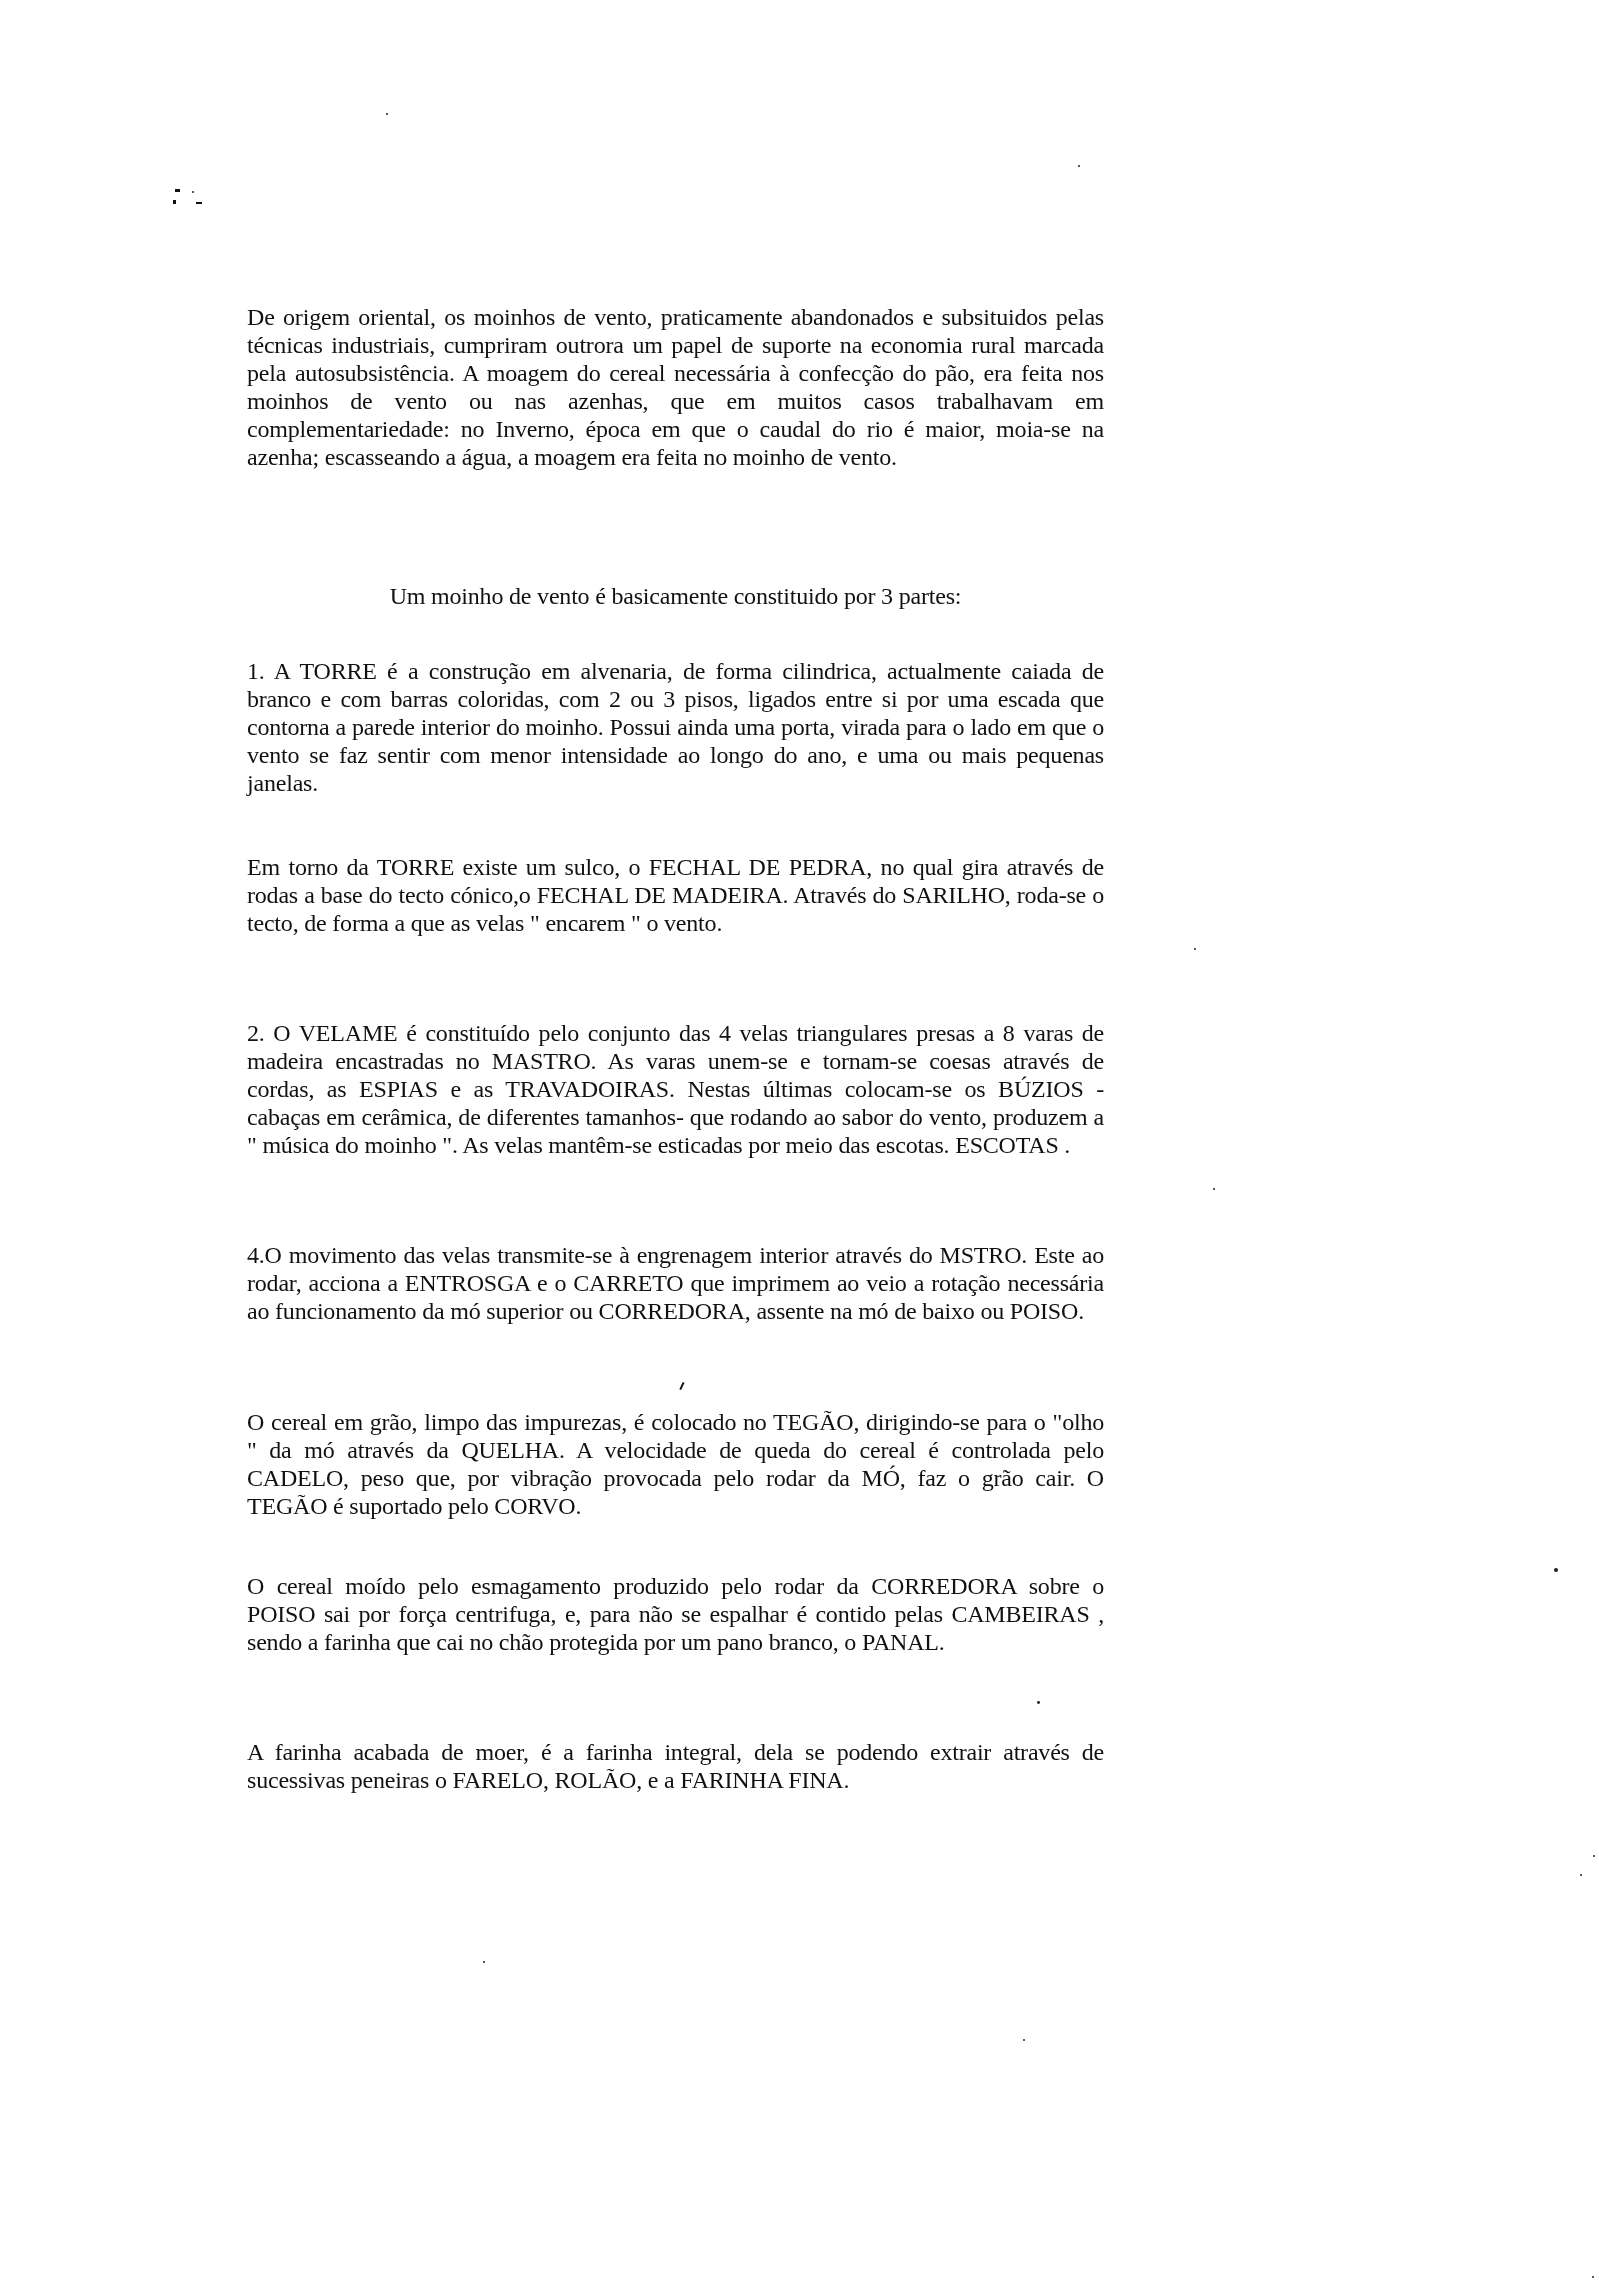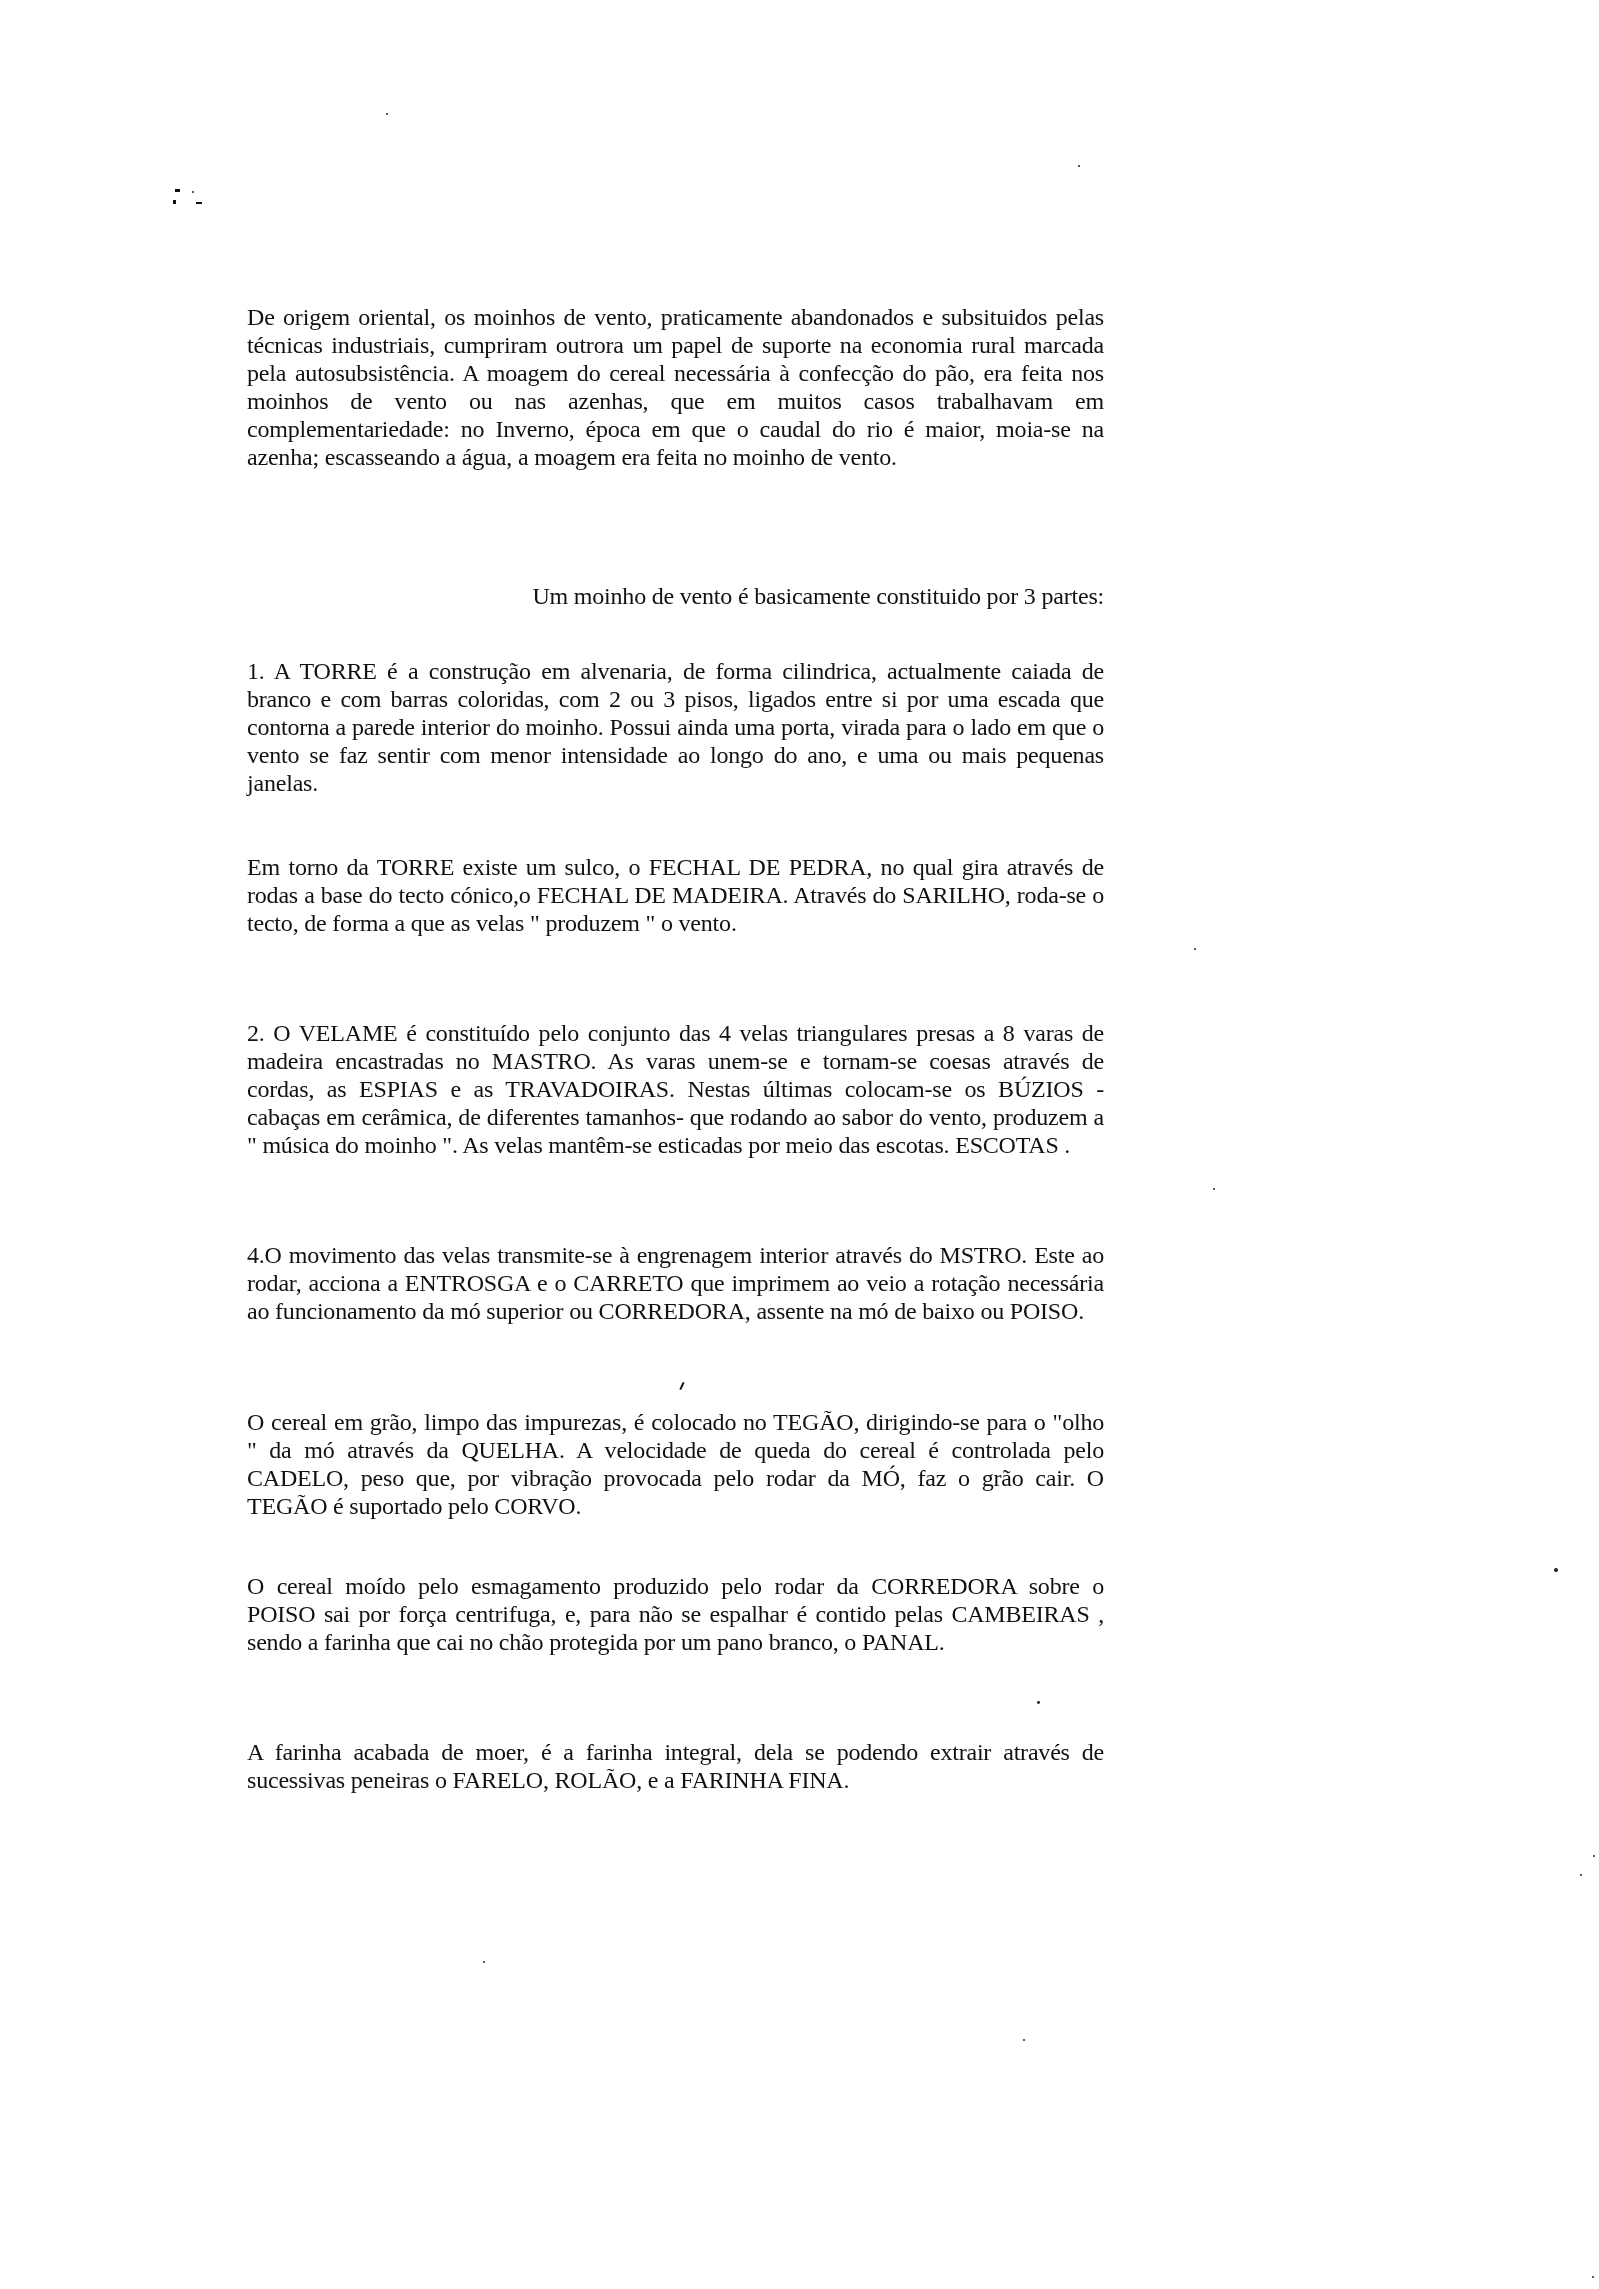--- a/index.html
+++ b/index.html
@@ -26,21 +26,21 @@
       position: absolute;
       left: 247px;
       width: 857px;
       font-size: 24px;
       line-height: 28px;
       text-align: justify;
       letter-spacing: -0.2px;
       word-spacing: 0px;
       margin: 0;
     }
-    .para.ragged { text-align: right; }
+    .para.ragged { text-align: center; }
     .speck {
       position: absolute;
       background: #222;
       border-radius: 50%;
     }
     .mark {
       position: absolute;
       background: #111;
     }
   </style>
@@ -65,21 +65,21 @@
   <span class="speck" style="left:1023px;top:2027px;width:2px;height:2px;"></span>
   <span class="speck" style="left:1592px;top:2264px;width:2px;height:2px;"></span>
   <span class="mark" style="left:681px;top:1370px;width:2px;height:7.8px;transform:rotate(25deg);"></span>
 
   <p class="para" style="top:291px;">De origem oriental, os moinhos de vento, praticamente abandonados e subsituidos pelas técnicas industriais, cumpriram outrora um papel de suporte na economia rural marcada pela autosubsistência. A moagem do cereal necessária à confecção do pão, era feita nos moinhos de vento ou nas azenhas, que em muitos casos trabalhavam em complementariedade: no Inverno, época em que o caudal do rio é maior, moia-se na azenha; escasseando a água, a moagem era feita no moinho de vento.</p>
 
   <p class="para ragged" style="top:570px;">Um moinho de vento é basicamente constituido por 3 partes:</p>
 
   <p class="para" style="top:645px;">1.   A   TORRE é a construção em alvenaria, de forma cilindrica, actualmente caiada de branco e com barras coloridas, com 2 ou 3 pisos, ligados entre si por uma escada que contorna a parede interior do moinho. Possui ainda uma porta, virada para o lado em que o vento se faz sentir com menor intensidade ao longo do ano,  e uma ou mais pequenas janelas.</p>
 
-  <p class="para" style="top:841px;">Em torno da TORRE existe um sulco, o FECHAL DE PEDRA, no qual gira através de rodas  a base do tecto cónico,o FECHAL DE MADEIRA. Através do  SARILHO, roda-se o tecto, de forma a que as velas  " produzem " o vento.</p>
+  <p class="para" style="top:841px;">Em torno da TORRE existe um sulco, o FECHAL DE PEDRA, no qual gira através de rodas  a base do tecto cónico,o FECHAL DE MADEIRA. Através do  SARILHO, roda-se o tecto, de forma a que as velas  " encarem " o vento.</p>
 
   <p class="para" style="top:1007px;">2.  O VELAME é constituído pelo conjunto das 4 velas  triangulares presas a 8 varas de madeira  encastradas no MASTRO. As varas unem-se e tornam-se coesas através de cordas, as ESPIAS e as TRAVADOIRAS. Nestas últimas colocam-se os BÚZIOS - cabaças em cerâmica, de diferentes tamanhos-  que rodando ao sabor do vento, produzem a " música do moinho ". As velas mantêm-se esticadas por meio das escotas. ESCOTAS .</p>
 
   <p class="para" style="top:1229px;">4.O movimento das velas transmite-se à engrenagem interior através do MSTRO. Este ao rodar, acciona a ENTROSGA e o CARRETO que imprimem ao veio a rotação necessária ao funcionamento da  mó  superior ou CORREDORA, assente na mó de baixo ou POISO.</p>
 
   <p class="para" style="top:1396px;">O cereal em grão, limpo das impurezas, é colocado no TEGÃO,  dirigindo-se para o "olho " da mó através da QUELHA. A velocidade de queda do cereal  é controlada pelo CADELO, peso que, por vibração provocada pelo rodar da MÓ, faz o grão cair. O TEGÃO é suportado pelo CORVO.</p>
 
   <p class="para" style="top:1726px;">A farinha acabada de moer, é a farinha integral, dela se podendo  extrair através de sucessivas peneiras o FARELO, ROLÃO, e a FARINHA FINA.</p>
 
   <p class="para" style="top:1560px;">O cereal moído pelo esmagamento produzido pelo rodar da CORREDORA sobre o POISO sai por força centrifuga,  e, para não se espalhar é contido pelas CAMBEIRAS , sendo  a farinha que cai no chão  protegida por um pano branco, o PANAL.</p>

